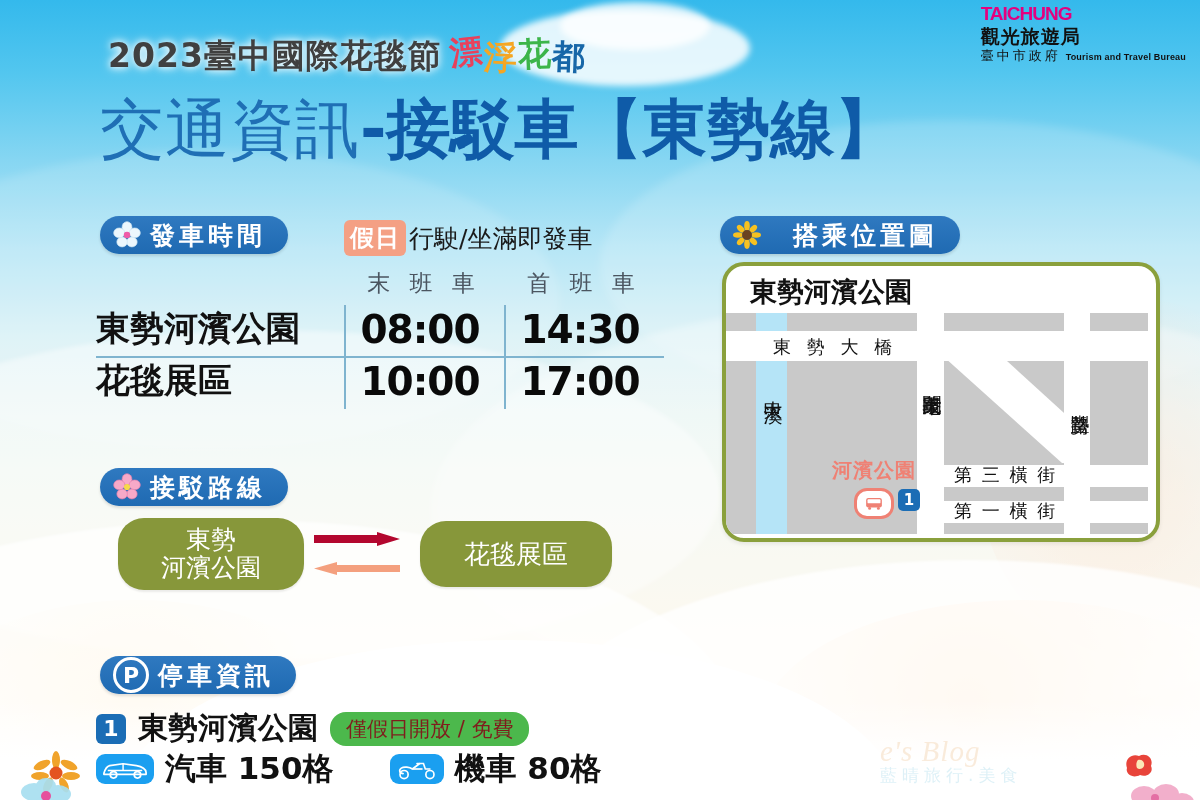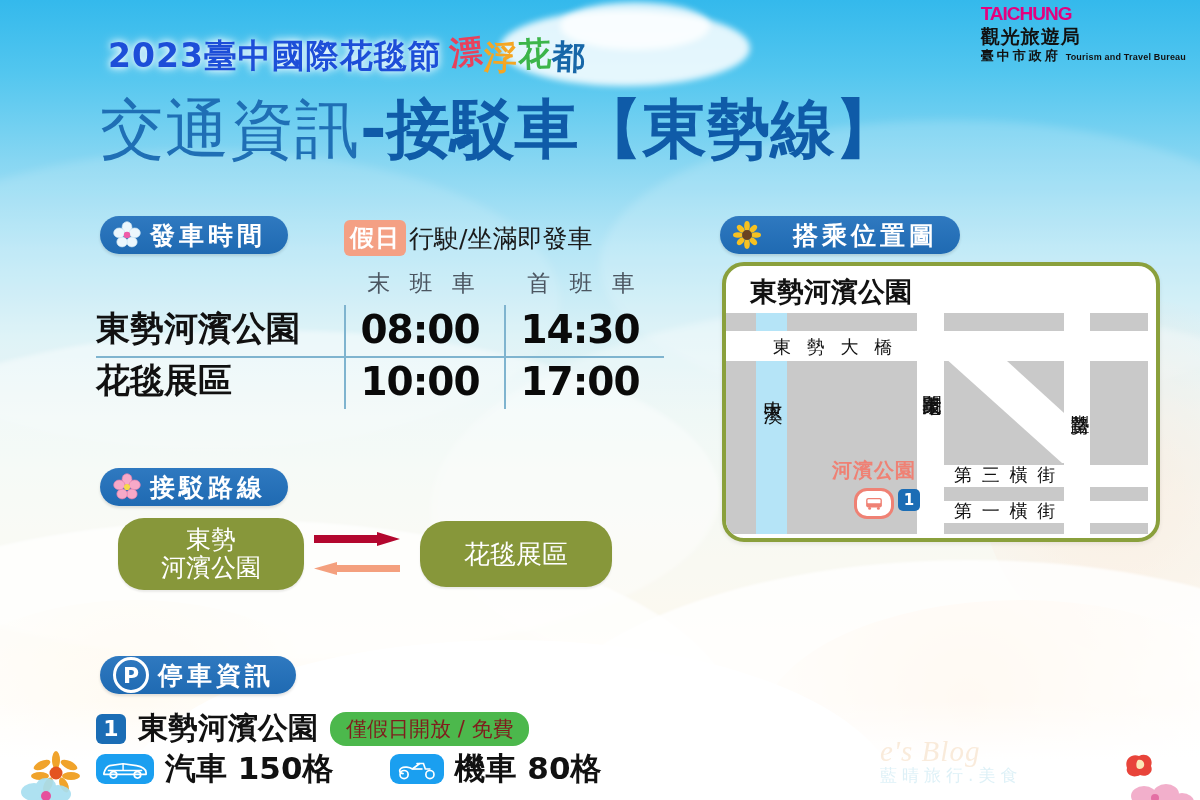--- a/index.html
+++ b/index.html
@@ -32,31 +32,31 @@
      background:radial-gradient(circle at 40% 50%,rgba(255,205,175,.40),rgba(255,225,200,0) 72%);}
   .bottomwhite{position:absolute;left:0;top:700px;width:1200px;height:100px;
      background:linear-gradient(180deg,rgba(255,255,255,0),#ffffff 60%);}
 
   
   .logo{position:absolute;right:14px;top:4px;text-align:right;line-height:1;}
   .logo-r1{display:flex;align-items:baseline;justify-content:flex-end;gap:4px;flex-direction:column;}
   .logo-tc{font-weight:bold;font-size:19px;letter-spacing:-1px;color:#e4007f;font-family:"Liberation Sans",sans-serif;}
   .logo-cn{font-weight:bold;font-size:19px;color:#111;letter-spacing:1px;}
   .logo-r2{display:flex;align-items:baseline;justify-content:flex-end;gap:5px;margin-top:3px;}
-  .logo-gov{font-size:13px;font-weight:bold;color:#111;letter-spacing:3px;}
+  .logo-gov{font-size:13px;font-weight:normal;color:#111;letter-spacing:3px;}
   .logo-en{font-size:9px;font-weight:bold;color:#111;letter-spacing:.2px;}
 
   
   .titlecloud{position:absolute;left:500px;top:10px;width:250px;height:76px;border-radius:50%;
      background:rgba(255,255,255,.85);filter:blur(3px);}
   .titlecloud2{position:absolute;left:560px;top:2px;width:150px;height:48px;border-radius:50%;
      background:rgba(255,255,255,.8);filter:blur(3px);}
   .event-title{position:absolute;left:108px;top:34px;display:flex;align-items:center;
      font-size:35px;font-weight:bold;letter-spacing:1px;white-space:nowrap;}
-  .ev-main{color:#1d4ed8;text-shadow:0 0 7px rgba(255,255,255,.95),0 0 12px rgba(255,255,255,.8);
+  .ev-main{color:#404040;text-shadow:0 0 7px rgba(255,255,255,.95),0 0 12px rgba(255,255,255,.8);
      font-family:"DejaVu Sans",sans-serif;font-size:33px;}
   .ev-sub{margin-left:8px;font-size:33px;font-family:"DejaVu Sans",sans-serif;font-weight:bold;}
   .ev-sub span{display:inline-block;}
   .ch-a{color:#e8415c;transform:rotate(-6deg) translateY(-4px);}
   .ch-b{color:#f5a623;transform:rotate(3deg) translateY(2px);}
   .ch-c{color:#3cb54a;transform:rotate(-3deg) translateY(-2px);}
   .ch-d{color:#1767a8;transform:rotate(2deg) translateY(1px);}
 
   
   .main-heading{position:absolute;left:100px;top:86px;display:flex;align-items:baseline;white-space:nowrap;}

